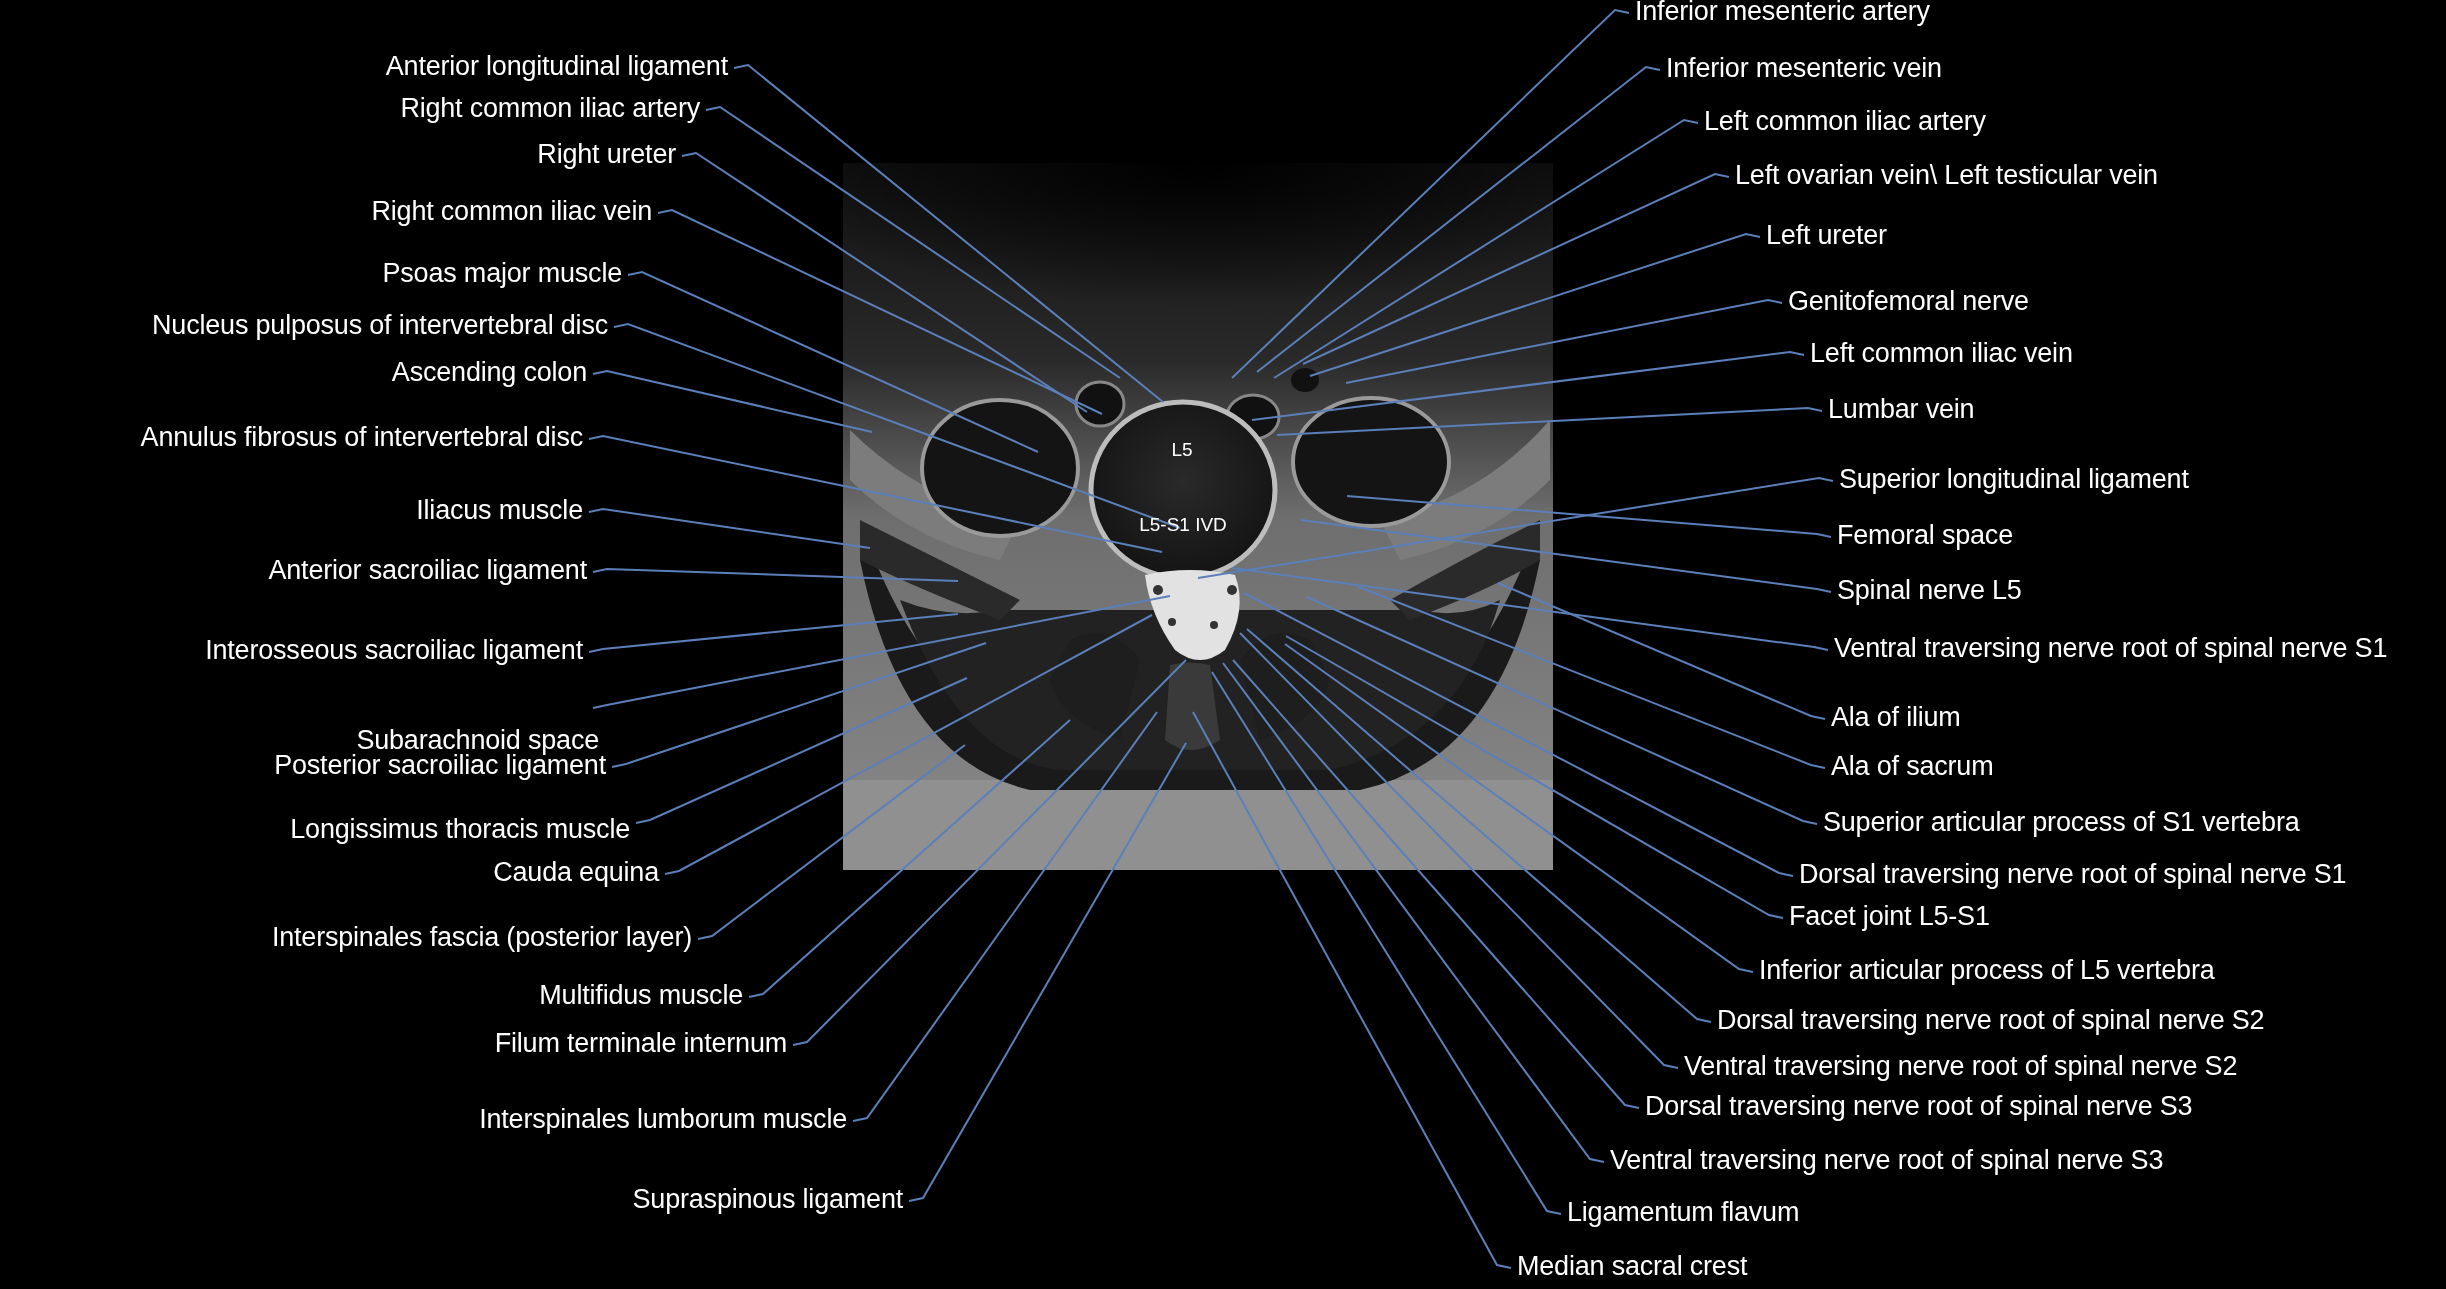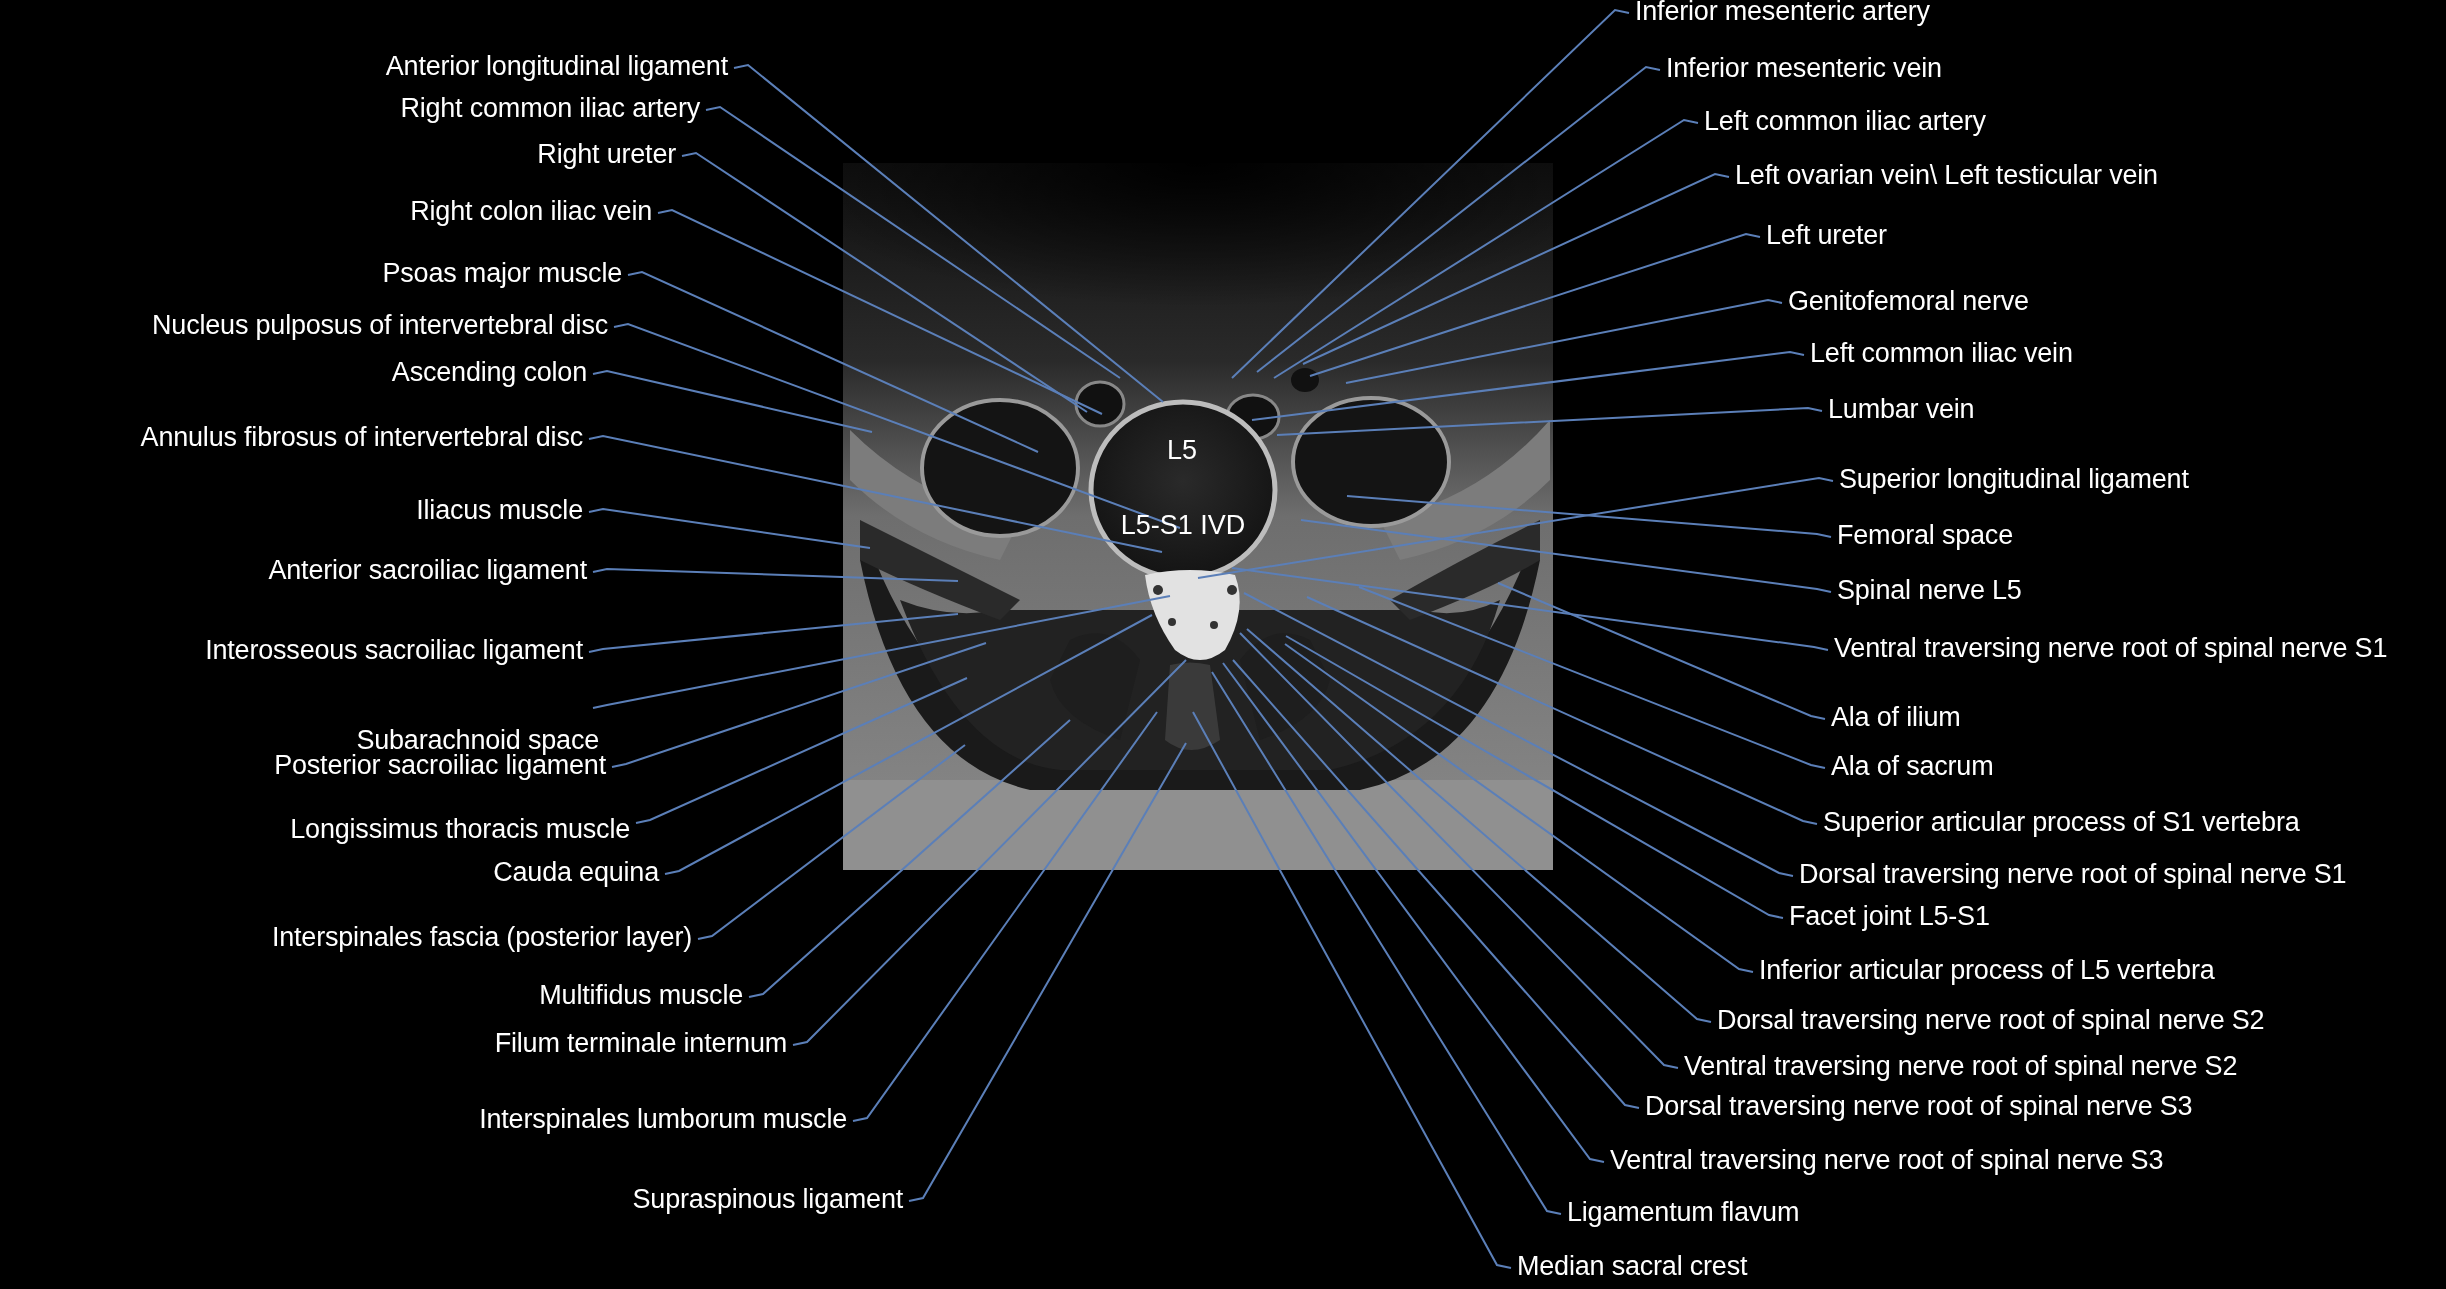--- a/index.html
+++ b/index.html
@@ -4,21 +4,21 @@
 <style>
   html, body { margin: 0; padding: 0; background: #000; }
   body { width: 2446px; height: 1289px; position: relative; overflow: hidden;
          font-family: "Liberation Sans", sans-serif; }
   #stage { position: absolute; left: 0; top: 0; width: 2446px; height: 1289px; }
   svg#figure { position: absolute; left: 0; top: 0; }
   .label { position: absolute; color: #ffffff; font-size: 27px; line-height: 30px;
            white-space: nowrap; letter-spacing: -0.2px; }
   .label.left { text-align: right; transform: translate(-100%, -50%); }
   .label.right { text-align: left; transform: translate(0, -50%); }
-  .struct-label { position: absolute; color: #ffffff; font-size: 27px; transform: translate(-50%, -50%);
+  .struct-label { position: absolute; color: #ffffff; font-size: 19px; transform: translate(-50%, -50%);
                   white-space: nowrap; }
 </style>
 </head>
 <body>
 
 <div id="stage">
   <svg id="figure" width="2446" height="1289" viewBox="0 0 2446 1289">
     <defs>
       <radialGradient id="topdark" cx="0.5" cy="0.0" r="0.6">
         <stop offset="0" stop-color="#000"></stop>
@@ -121,21 +121,21 @@
 
   <div id="struct-labels">
     <span class="struct-label" style="left:1182px;top:450px;">L5</span>
     <span class="struct-label" style="left:1183px;top:525px;">L5-S1 IVD</span>
   </div>
 
   <div id="left-labels">
       <span class="label left" style="left: 728px; top: 66px;">Anterior longitudinal ligament</span>
       <span class="label left" style="left: 700px; top: 108px;">Right common iliac artery</span>
       <span class="label left" style="left: 676px; top: 154px;">Right ureter</span>
-      <span class="label left" style="left: 652px; top: 211px;">Right colon iliac vein</span>
+      <span class="label left" style="left: 652px; top: 211px;">Right common iliac vein</span>
       <span class="label left" style="left: 622px; top: 273px;">Psoas major muscle</span>
       <span class="label left" style="left: 608px; top: 325px;">Nucleus pulposus of intervertebral disc</span>
       <span class="label left" style="left: 587px; top: 372px; text-align: right;">Ascending colon</span>
       <span class="label left" style="left: 583px; top: 437px;">Annulus fibrosus of intervertebral disc</span>
       <span class="label left" style="left: 583px; top: 510px;">Iliacus muscle</span>
       <span class="label left" style="left: 587px; top: 570px;">Anterior sacroiliac ligament</span>
       <span class="label left" style="left: 583px; top: 650px;">Interosseous sacroiliac ligament</span>
       <span class="label left" style="left: 587px; top: 740px; margin-left: 12px;">Subarachnoid space</span>
       <span class="label left" style="left: 606px; top: 765px;">Posterior sacroiliac ligament</span>
       <span class="label left" style="left: 630px; top: 821px; margin-top: 8px;">Longissimus thoracis muscle</span>

